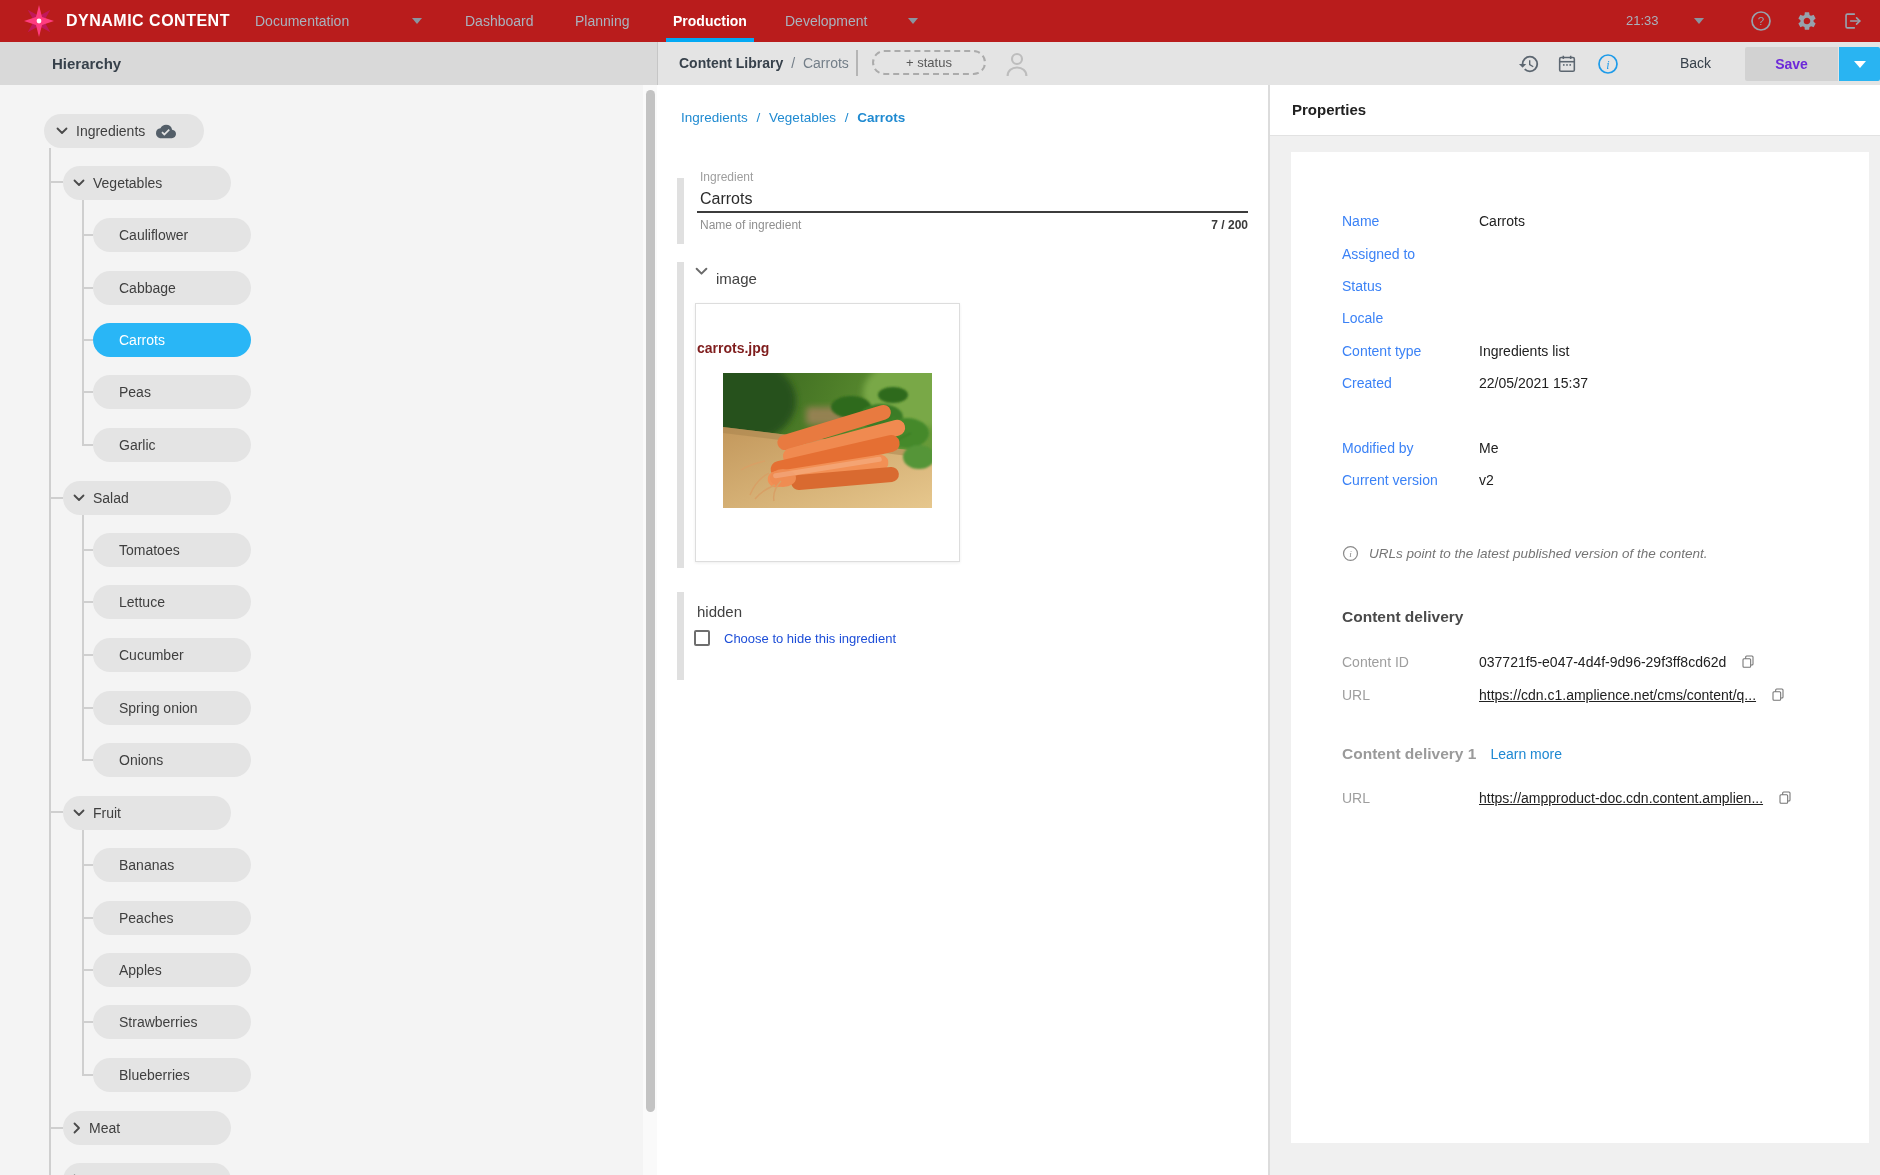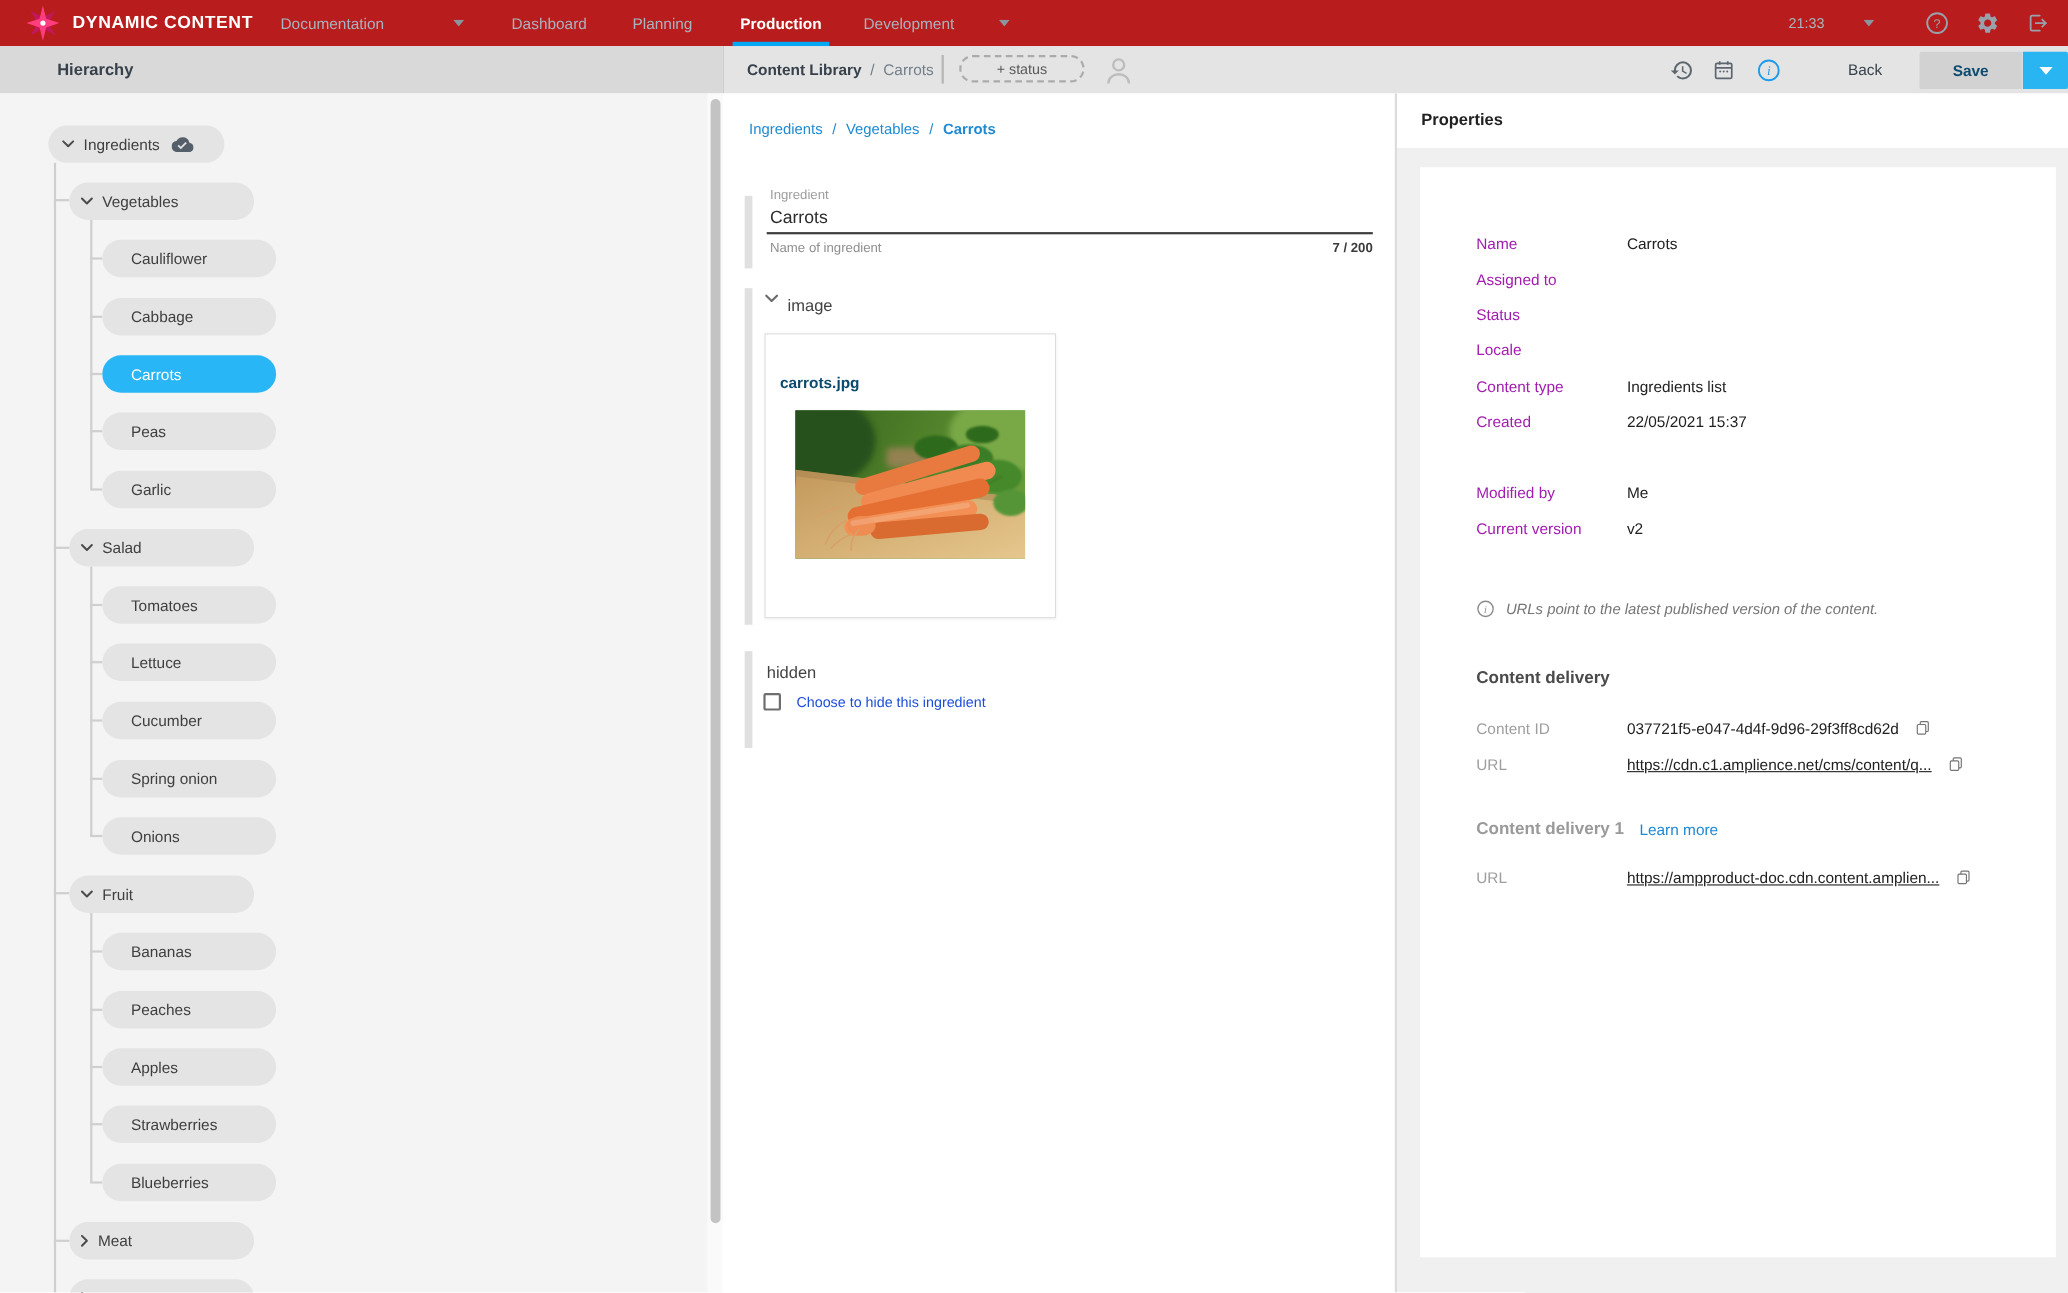--- a/index.html
+++ b/index.html
@@ -24,21 +24,21 @@
   .tb-title{left:52px;top:42px;height:43px;line-height:43px;font-size:15px;font-weight:600;color:#37414b}
   .tb-crumb{left:679px;top:42px;height:43px;line-height:43px;font-size:14px}
   .tb-crumb b{color:#37414b}
   .tb-crumb .muted{color:#737e88;font-weight:normal}
   .tb-divider{left:856px;top:50px;width:2px;height:26px;background:#b5b5b5}
   .status-pill{left:872px;top:50px;width:114px;height:25px;box-sizing:border-box;
                border:2px dashed #ababab;border-radius:14px;text-align:center;
                line-height:21px;font-size:13px;color:#585858;cursor:pointer}
   .tb-back{left:1680px;top:42px;height:43px;line-height:43px;font-size:14px;color:#37414b;cursor:pointer}
   .save-btn{left:1745px;top:47px;width:93px;height:34px;background:#d2d2d2;border:none;
-            color:#0c4a6e;font-size:14px;font-weight:600;border-radius:2px 0 0 2px;
+            color:#6d28d9;font-size:14px;font-weight:600;border-radius:2px 0 0 2px;
             font-family:"Liberation Sans",sans-serif}
   .save-caret-btn{left:1839px;top:47px;width:41px;height:34px;background:#29b4f2;cursor:pointer;
                   border-radius:0 2px 2px 0;display:flex;align-items:center;justify-content:center}
   .save-caret-btn .tri{width:0;height:0;border-left:6px solid transparent;
                        border-right:6px solid transparent;border-top:7px solid #fff}
 
   
   .left-panel{left:0;top:85px;width:657px;height:1090px;background:#f4f4f4}
   .pill{display:inline-flex;align-items:center;height:34px;border-radius:17px;background:#e4e4e4;
         box-sizing:border-box;font-size:14px;color:#3f3f3f;cursor:pointer;white-space:nowrap}
@@ -62,34 +62,34 @@
   .f-label{left:700px;top:170px;font-size:12px;color:#9e9e9e}
   .f-value{left:700px;top:190px;font-size:16px;color:#2b2b2b}
   .f-underline{left:697px;top:211px;width:551px;height:2px;background:#3c3c3c}
   .f-helper{left:700px;top:218px;font-size:12px;color:#8f8f8f}
   .f-counter{left:1100px;top:218px;width:148px;text-align:right;font-size:12px;
              font-weight:600;color:#3a3a3a}
   .sec-chev{left:695px;top:267px}
   .sec-title{left:716px;top:270px;font-size:15px;color:#424242}
   .img-card{left:695px;top:303px;width:263px;height:257px;background:#fff;
             border:1px solid #ddd;box-shadow:0 1px 3px rgba(0,0,0,.07)}
-  .img-card .fname{position:absolute;left:13px;top:36px;font-size:14px;font-weight:bold;color:#0c4a6e}
+  .img-card .fname{position:absolute;left:1px;top:36px;font-size:14px;font-weight:bold;color:#7f1d1d}
   .img-card .photo{position:absolute;left:27px;top:69px;width:209px;height:135px}
   .hid-title{left:697px;top:603px;font-size:15px;color:#424242}
   .checkbox{left:694px;top:630px;width:16px;height:16px;box-sizing:border-box;
             border:2px solid #6e6e6e;border-radius:2px;background:#fff;cursor:pointer}
   .cb-label{left:724px;top:631px;font-size:13px;color:#1d4ed8}
 
   
   .prop-header{left:1270px;top:85px;width:610px;height:50px;background:#fff;border-bottom:1px solid #e2e2e2}
   .prop-title{left:1292px;top:85px;height:50px;line-height:50px;font-size:15px;font-weight:bold;color:#212121}
   .prop-bg{left:1270px;top:136px;width:610px;height:1039px;background:#f0f0f0}
   .prop-card{left:1291px;top:152px;width:578px;height:991px;background:#fff}
   .prow{position:absolute;left:51px;width:500px;height:20px;display:flex;align-items:center;font-size:14px}
-  .prow .plabel{width:137px;flex:none;color:#a21caf}
+  .prow .plabel{width:137px;flex:none;color:#3b82f6}
   .prow .pvalue{color:#212121}
   .pnote{position:absolute;left:51px;top:393px;display:flex;align-items:center;
          font-size:13.5px;font-style:italic;color:#757575}
   .pnote svg{margin-right:10px;flex:none}
   .sec-head{position:absolute;left:51px;font-size:15.5px;font-weight:bold;color:#4a4a4a}
   .sec-head.gray{color:#9a9a9a;display:flex;align-items:center}
   .learn-more{font-size:14px;font-weight:normal;color:#1e88d2;margin-left:14px;cursor:pointer;text-decoration:none}
   .dlv-row{position:absolute;left:51px;display:flex;align-items:center;font-size:14px;height:20px}
   .dlv-row .plabel{width:137px;flex:none;color:#9e9e9e}
   .dlv-row .pvalue{color:#212121}

